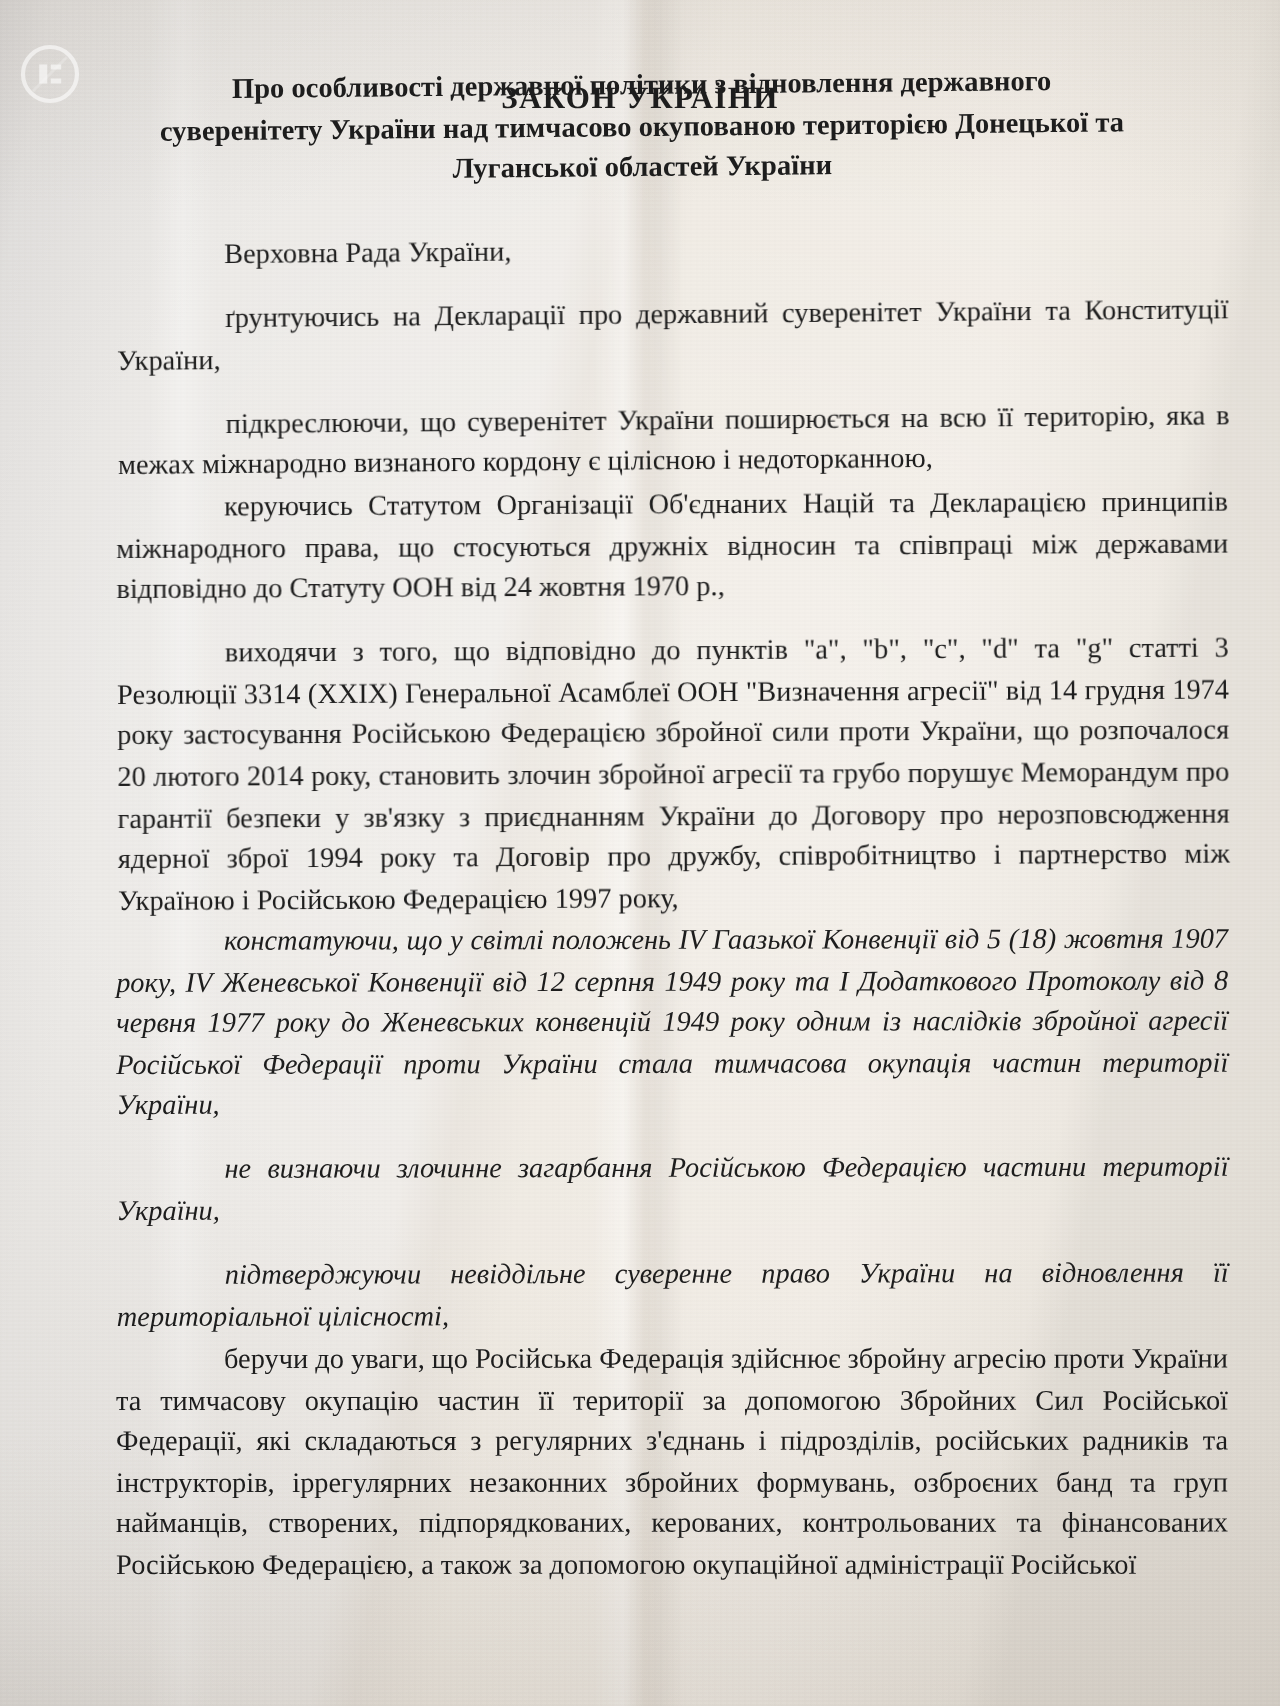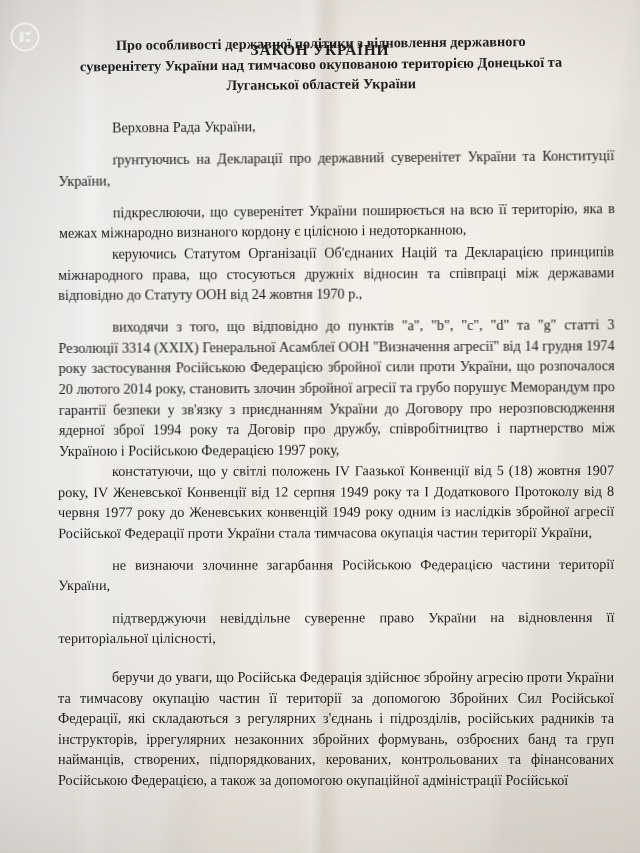--- a/index.html
+++ b/index.html
@@ -182,22 +182,22 @@
     text-align: justify;
     font-size: 14.2px;
     line-height: 20.6px;
     hyphens: none;
   }
   p.para:last-child { margin-bottom: 0; }
 
   
   .skew-a { transform: rotate(-0.5deg); transform-origin: 0 0; }
   .skew-b { transform: rotate(-0.28deg); transform-origin: 0 0; }
-  .skew-c { transform: rotate(-0.12deg); transform-origin: 0 0; }
-  .skew-d { transform: rotate(-0.02deg); transform-origin: 0 0; margin-top: 18px; }
+  .skew-c { transform: rotate(-0.12deg); transform-origin: 0 0; font-style: italic; }
+  .skew-d { transform: rotate(-0.02deg); transform-origin: 0 0; }
 
   
   .blur-soft { filter: blur(0.18px); }
 </style>
 </head>
 <body>
 
 <div id="page">
 
   <div class="paper-base"></div>

